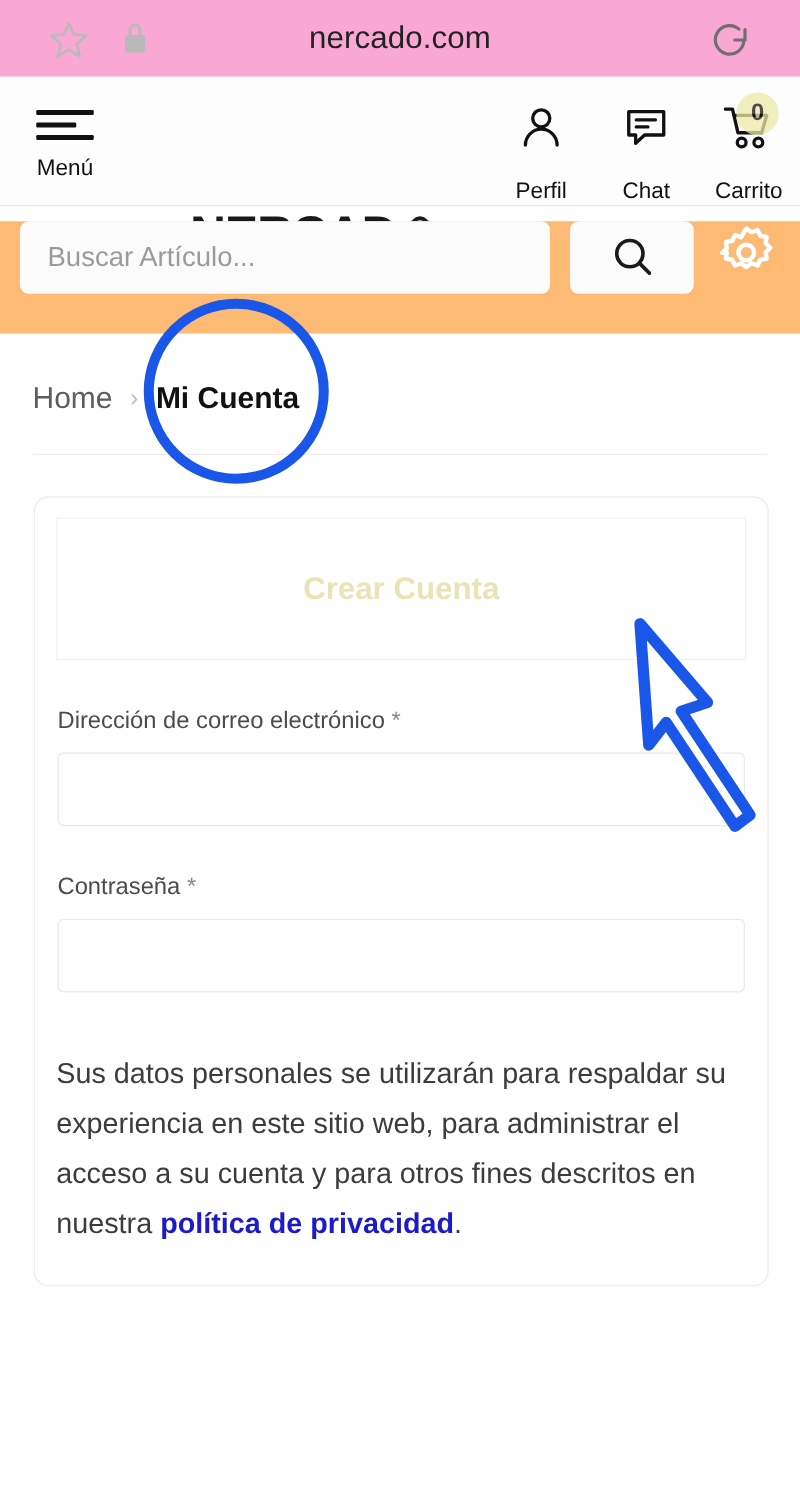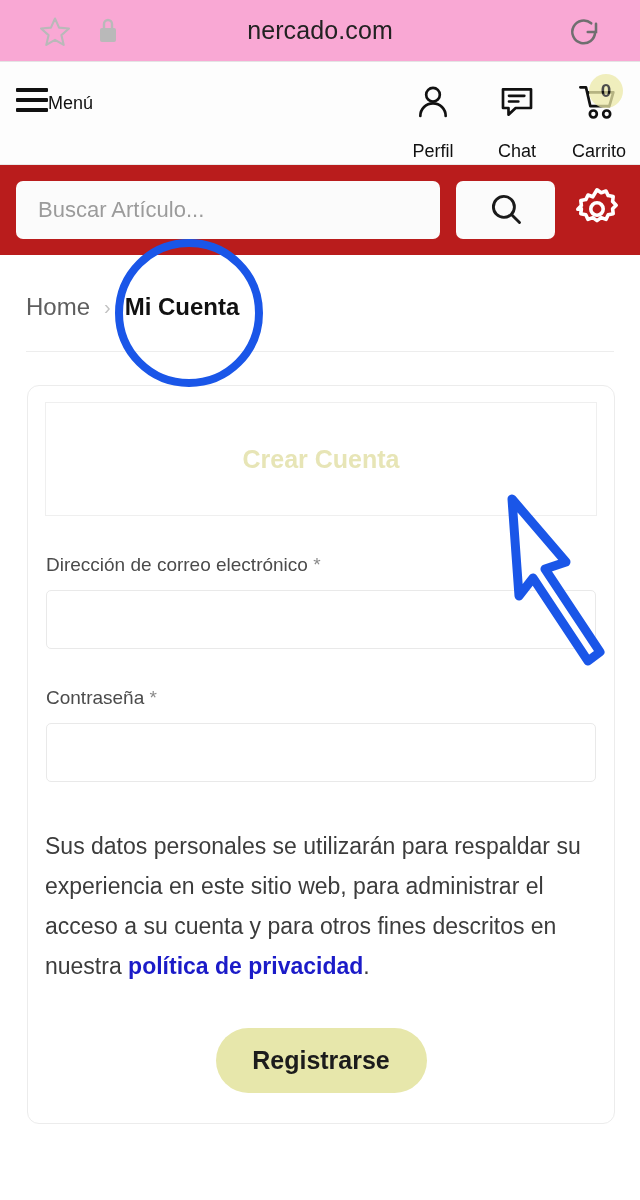--- a/index.html
+++ b/index.html
@@ -28,21 +28,21 @@
   #reload-icon{ position:absolute; right:38px; top:14px; }
 
   
   #site-header{
     height:103px; width:640px; background:#fdfdfd;
     border-bottom:1px solid #e9e9e9;
     position:relative;
   }
   #menu-button{
     position:absolute; left:16px; top:20px;
-    width:72px; display:flex; flex-direction:row; align-items:center;
+    width:72px; display:flex; flex-direction:column; align-items:center;
     cursor:pointer;
   }
   #menu-button .bars{ width:46px; }
   #menu-button .bar{ height:4px; background:#111; border-radius:1px; margin:6px 0; }
   #menu-button .bar.mid{ width:32px; }
   #menu-label{ font-size:18px; color:#111; margin-top:6px; }
 
   #brand-logo{
     position:absolute; left:152px; top:86px;
     transform:translateY(-50%);
@@ -67,23 +67,24 @@
     width:34px; height:34px; border-radius:50%;
     background:#ece9a8; opacity:.75;
     display:flex; align-items:center; justify-content:center;
   }
   #cart-badge-count{
     font-size:19px; font-weight:bold; color:#111; opacity:1;
   }
 
   
   #search-bar{
-    height:90px; width:640px; background:#b91c1c;
-    display:flex; align-items:center; padding:0 16px;
+    height:90px; width:640px; background:#fdba74;
+    display:flex; padding:0 16px;
     position:relative;
+    margin-top:12px;
   }
   #search-input{
     width:424px; height:58px; border-radius:7px;
     border:none; background:#fbfbfb;
     font-size:22px; color:#4a4a4a; padding:0 22px;
     font-family:"Liberation Sans", sans-serif;
     outline:none;
   }
   #search-input::placeholder{ color:#9b9b9b; }
   #search-button{
@@ -293,20 +294,19 @@
         <span>Contraseña</span>
         <span class="req">*</span>
       </div>
       <input class="field-input" type="password" placeholder="" style="">
     </div>
 
     <p id="privacy-text">
       <span>Sus datos personales se utilizarán para respaldar su experiencia en este sitio web, para administrar el acceso a su cuenta y para otros fines descritos en nuestra </span><span id="privacy-link">política de privacidad</span><span>.</span>
     </p>
 
-    <button id="register-button">Registrarse</button>
   </div>
 </div>
 
 <svg id="annotation-layer" viewBox="0 0 640 1200" xmlns="http://www.w3.org/2000/svg">
   <circle cx="189" cy="313" r="70" fill="none" stroke="#1a56e8" stroke-width="8"></circle>
   <path d="M512 499 L566 562 L545 569 L600 652 L588 661 L533 578 L519 596 Z" fill="#ffffff" stroke="#1a56e8" stroke-width="9" stroke-linejoin="round"></path>
 </svg>
 
 </body></html>

